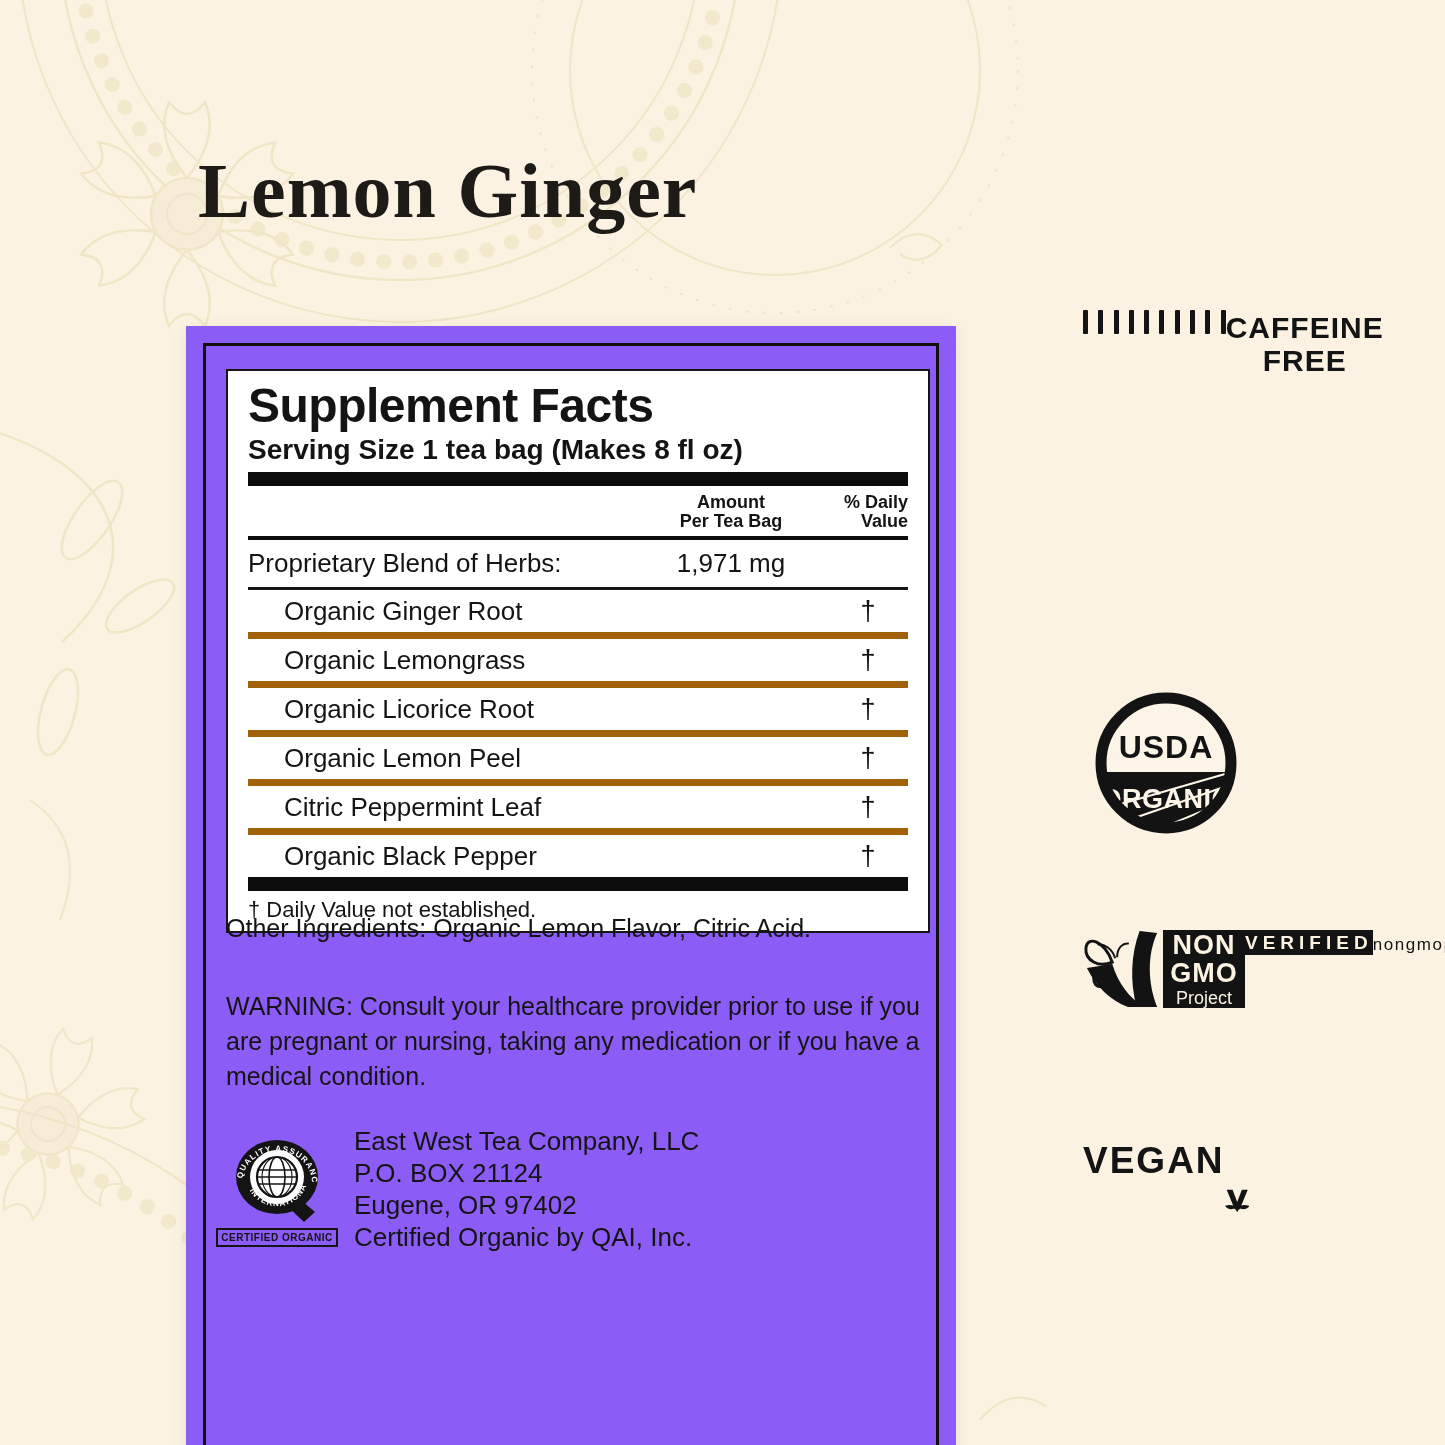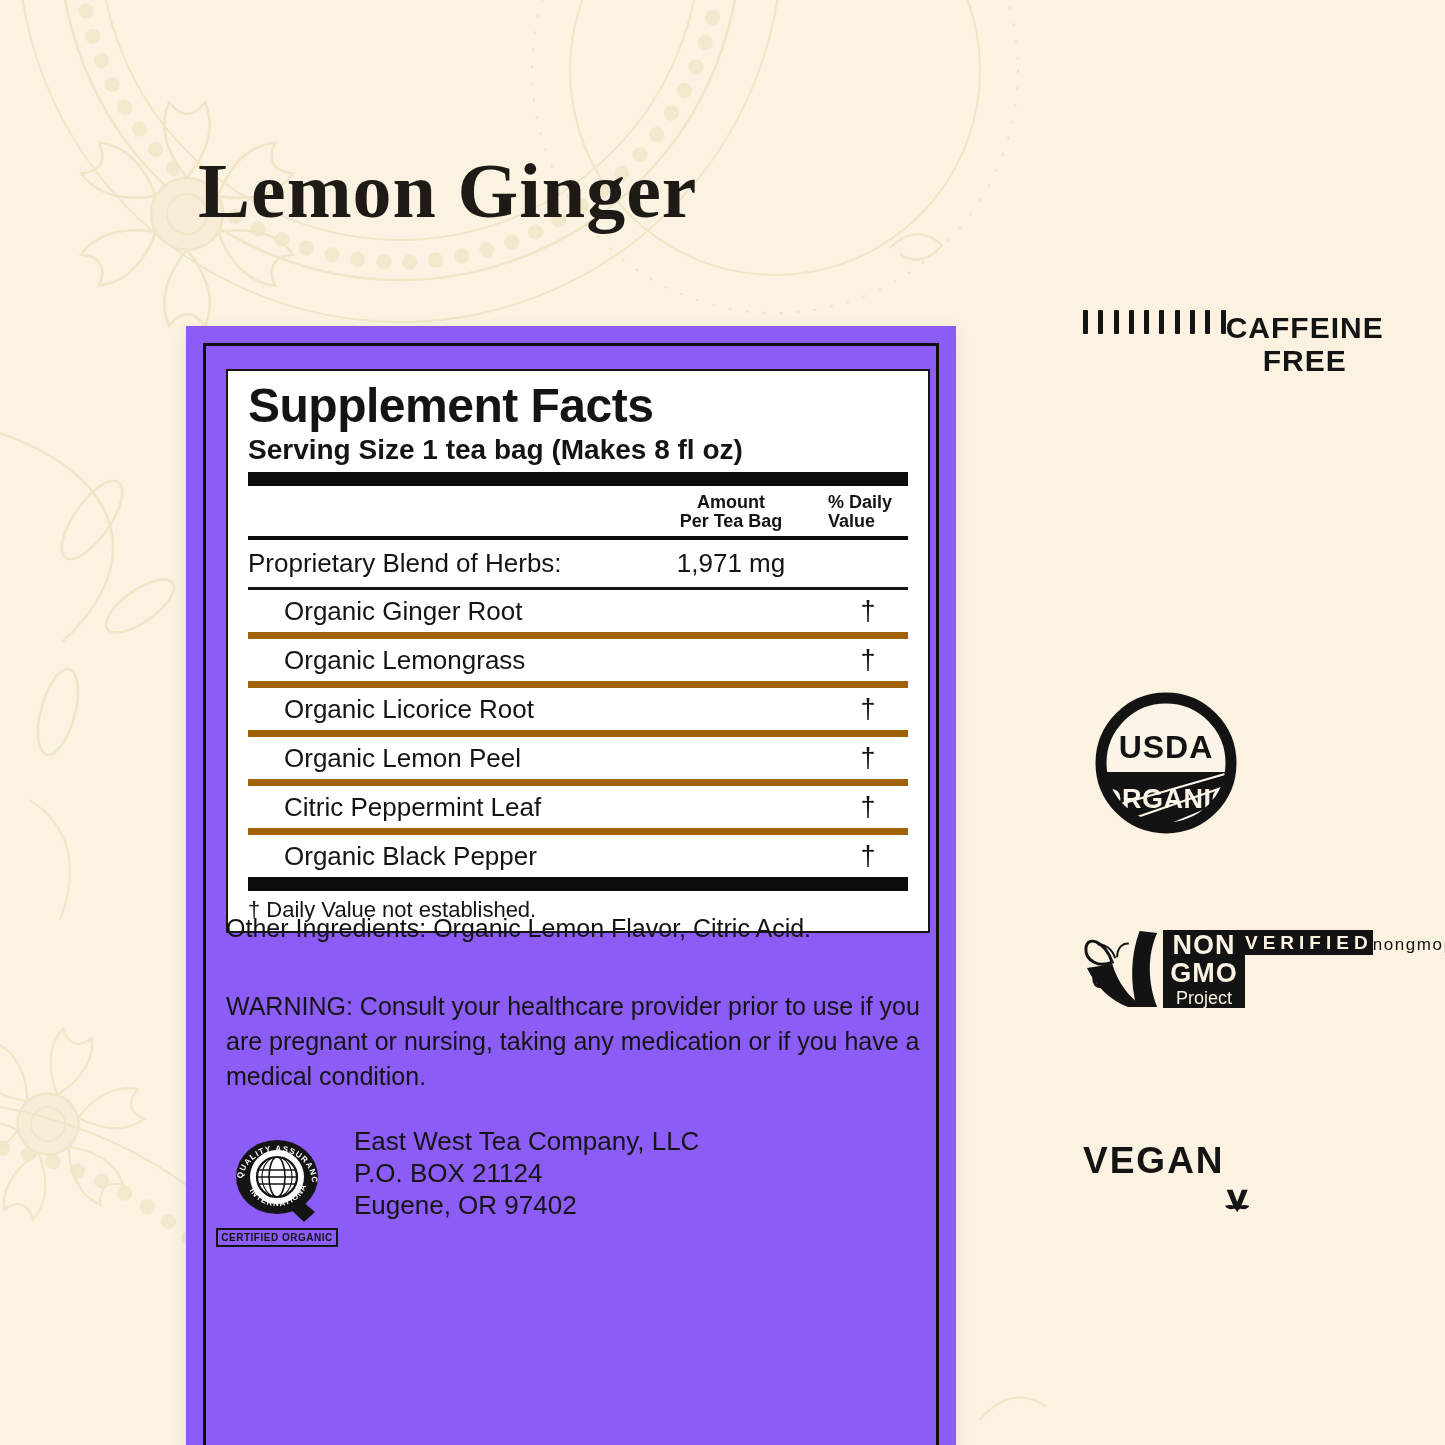--- a/index.html
+++ b/index.html
@@ -31,21 +31,21 @@
   }
   .facts-title{
     font-size:48px;font-weight:700;line-height:42px;letter-spacing:-.5px;
     padding-top:6px;white-space:nowrap;
   }
   .serving{font-size:28px;line-height:30px;margin-top:8px;font-weight:bold;}
   .bar{height:14px;background:#0c0c0c;margin-top:7px;}
   .hdr-row{display:flex;align-items:flex-end;height:50px;border-bottom:4px solid #0c0c0c;}
   .hdr-spacer{flex:1;}
   .col-amt{width:150px;margin-right:22px;text-align:center;}
-  .col-dv{width:80px;text-align:left;}
+  .col-dv{width:80px;text-align:right;}
   .hdr-row .col-amt,.hdr-row .col-dv{font-size:18px;font-weight:700;line-height:19px;padding-bottom:5px;}
   .blend-row{display:flex;align-items:center;height:47px;border-bottom:3px solid #161616;}
   .blend-label{flex:1;font-size:26px;}
   .blend-amt{width:150px;margin-right:22px;text-align:center;font-size:26px;}
   .ing-row{display:flex;align-items:center;height:42px;}
   .ing-row + .ing-row{border-top:7px solid #a16207;}
   .ing-name{flex:1;font-size:26px;padding-left:36px;}
   .ing-dv{width:80px;text-align:center;font-size:27px;}
   .footnote{font-size:22px;line-height:26px;margin-top:6px;}
 
@@ -236,20 +236,21 @@
             <text font-size="8" font-weight="700" fill="#ffffff" letter-spacing="1" font-family="Liberation Sans, sans-serif">
               <textPath href="#qarcB" startOffset="6%">INTERNATIONAL</textPath>
             </text>
           </svg>
           <div class="qai-box">CERTIFIED ORGANIC</div>
         </div>
         <div class="addr">
           <div>East West Tea Company, LLC</div>
           <div>P.O. BOX 21124</div>
           <div>Eugene, OR 97402</div>
+          <div>Certified Organic by QAI, Inc.</div>
         </div>
       </div>
 
     </div>
   </div>
 
   <div class="badge badge-caffeine">
     <svg width="150" height="158" viewBox="0 0 150 158" aria-hidden="true">
       <g fill="none" stroke="#141414" stroke-width="4.5" stroke-linecap="round">
         <path d="M52,22 c-9,10 9,17 0,29"></path>

